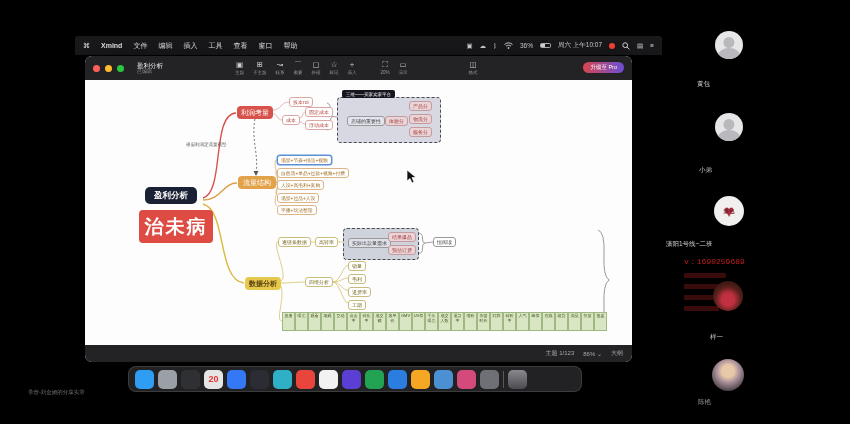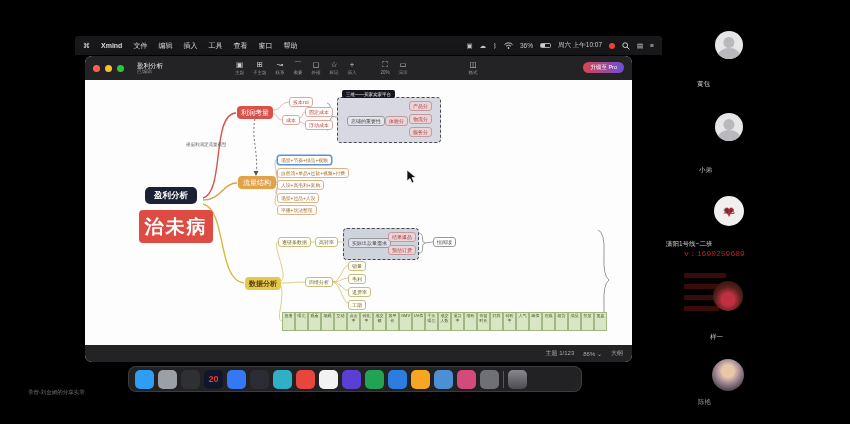--- a/index.html
+++ b/index.html
@@ -52,21 +52,21 @@
   .grp2{background:#ced3dc}
   .grptitle{position:absolute;background:#16161e;color:#fff;font-size:4.5px;padding:1.5px 4px;border-radius:2px;white-space:nowrap}
   .linklabel{position:absolute;font-size:4.5px;color:#555;white-space:nowrap}
   .tbl{position:absolute;display:flex}
   .tbl>div{background:#d9e6c3;border:0.5px solid #9fb781;font-size:4px;color:#44521f;width:13px;height:19px;
     line-height:1.15;text-align:center;overflow:hidden;word-break:break-all;padding:1px 0}
   
   #dock{left:128px;top:366px;width:454px;height:26px;background:rgba(62,62,68,.55);border:0.5px solid rgba(255,255,255,.12);
     border-radius:8px;display:flex;align-items:center;gap:4px;padding:0 6px}
   #dock>div{width:19px;height:19px;border-radius:5px;flex:0 0 auto}
-  #dock .cal{background:#0f172a;position:relative}
+  #dock .cal{background:#e5e5e5;position:relative}
   #dock .calday{position:absolute;left:0;right:0;top:4px;text-align:center;font-size:9px;font-weight:bold;color:#e33}
   .docksep{width:1px!important;height:17px!important;background:rgba(255,255,255,.25);border-radius:0!important}
   .trash{background:linear-gradient(180deg,rgba(220,220,228,.55),rgba(150,150,160,.35))}
   
   .av{position:absolute;border-radius:50%}
   .avp{background:#e6e6e8;overflow:hidden}
   .avp::before{content:"";position:absolute;left:50%;top:22%;width:40%;height:40%;transform:translateX(-50%);
     border-radius:50%;background:#b9b9bd}
   .avp::after{content:"";position:absolute;left:50%;top:62%;width:78%;height:55%;transform:translateX(-50%);
     border-radius:50%;background:#b9b9bd}
@@ -326,21 +326,21 @@
 
   <div class="av avp" style="left:715px;top:113px;width:28px;height:28px"></div>
   <div class="pname" style="left:699px;top:166px">小弟</div>
 
   <div class="av avheart" style="left:714px;top:196px;width:30px;height:30px">
     <span class="h">♥</span>
     <span class="ht">潇包</span>
   </div>
   <div class="pname" style="left:666px;top:240px">潇阳1号线~二班</div>
 
-  <div class="wxid" style="left:684px;top:248px">v：1690259689</div>
+  <div class="wxid" style="left:684px;top:256px">v：1690259689</div>
   <div class="faintbar" style="left:684px;top:273px;width:42px"></div>
   <div class="faintbar" style="left:684px;top:284px;width:38px"></div>
   <div class="faintbar" style="left:684px;top:295px;width:40px"></div>
   <div class="faintbar" style="left:684px;top:306px;width:35px"></div>
 
   <div class="av avdoll" style="left:713px;top:281px;width:30px;height:30px"></div>
   <div class="pname" style="left:710px;top:333px">样一</div>
 
   <div class="av avwoman" style="left:712px;top:359px;width:32px;height:32px"></div>
   <div class="pname" style="left:698px;top:398px;color:#9a9a9a">陈艳</div>

